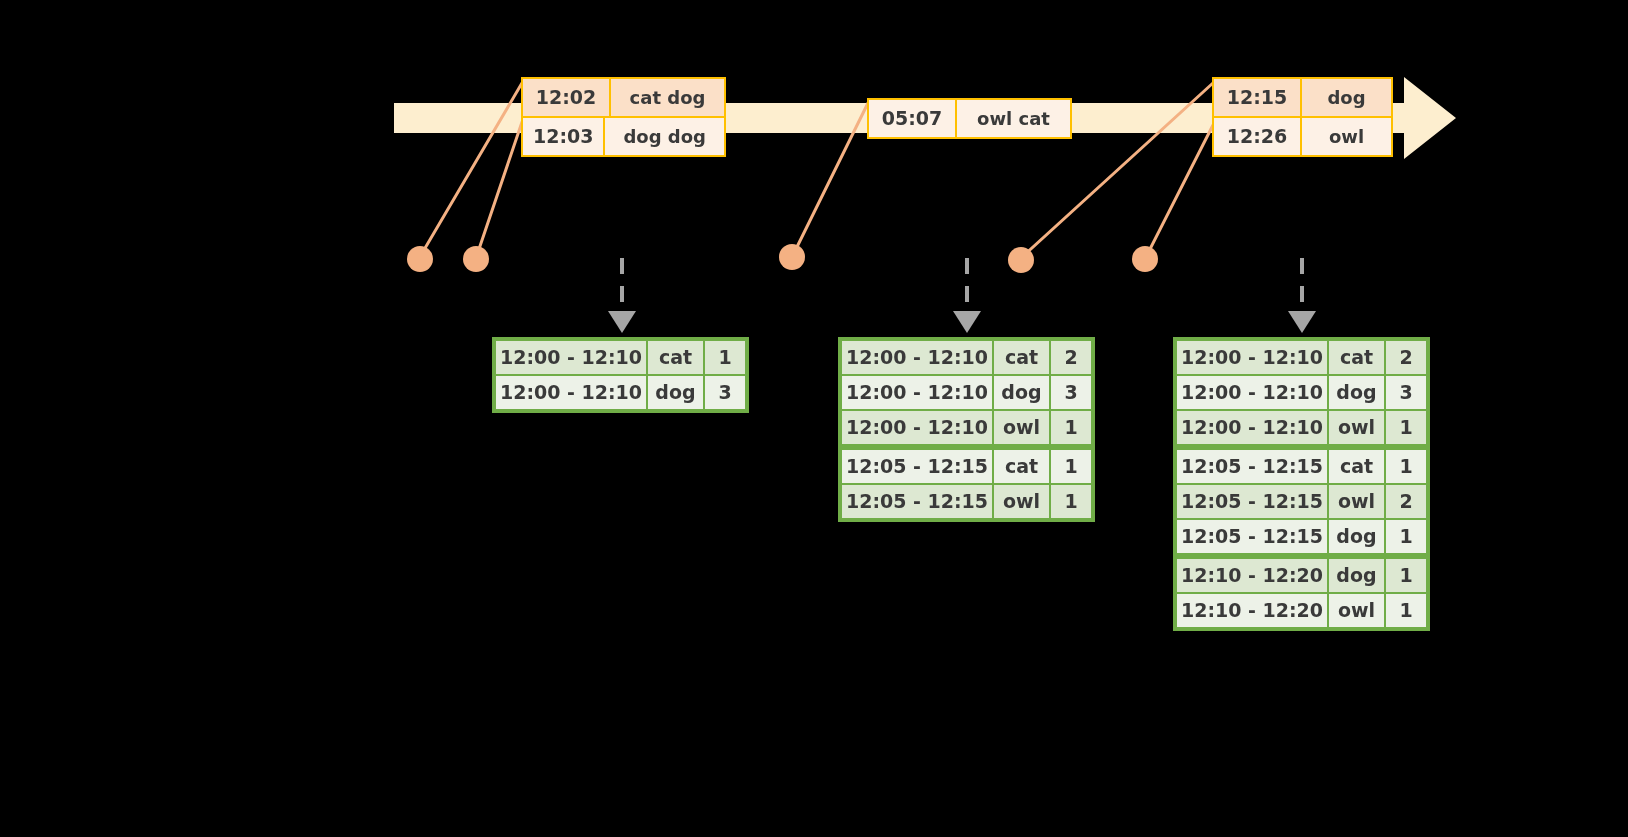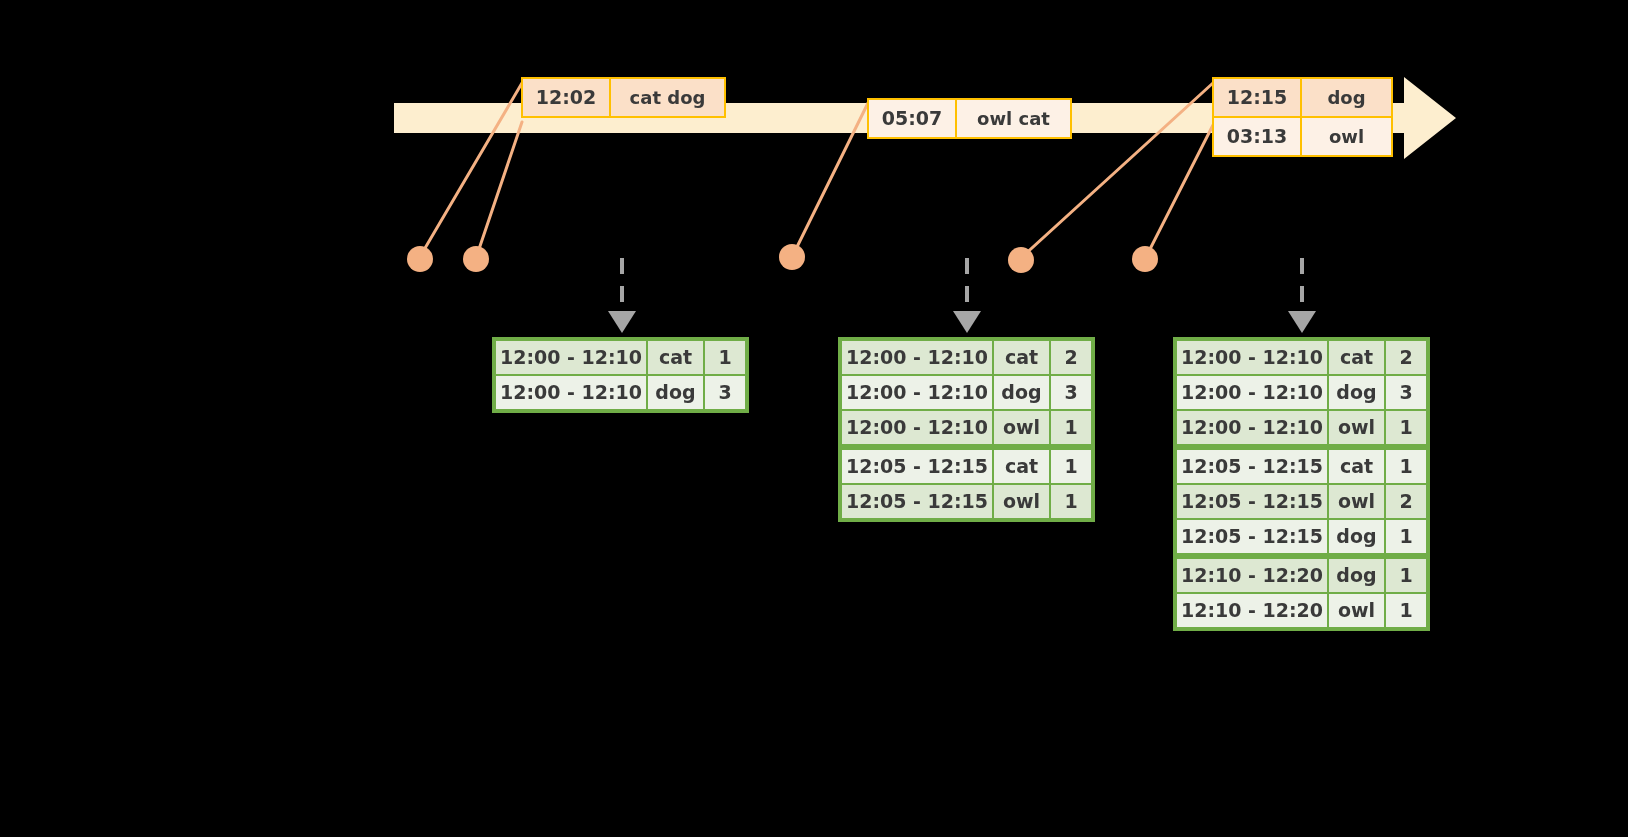--- a/index.html
+++ b/index.html
@@ -110,36 +110,40 @@
       <path d="M 953 296 L 981 296 L 967 318 Z"></path>
       <path d="M 1288 296 L 1316 296 L 1302 318 Z"></path>
     </g>
   </svg>
 
   <div class="event-box" style="left:521px;top:62px;width:205px;">
     <div class="event-row shade-a">
       <div class="ev-time">12:02</div>
       <div class="ev-words">cat dog</div>
     </div>
+    <div class="event-row shade-b">
+      <div class="ev-time">12:03</div>
+      <div class="ev-words">dog dog</div>
+    </div>
   </div>
 
   <div class="event-box" style="left:867px;top:83px;width:205px;">
     <div class="event-row shade-b">
       <div class="ev-time">05:07</div>
       <div class="ev-words">owl cat</div>
     </div>
   </div>
 
   <div class="event-box" style="left:1212px;top:62px;width:181px;">
     <div class="event-row shade-a">
       <div class="ev-time">12:15</div>
       <div class="ev-words">dog</div>
     </div>
     <div class="event-row shade-b">
-      <div class="ev-time">03:13</div>
+      <div class="ev-time">12:26</div>
       <div class="ev-words">owl</div>
     </div>
   </div>
 
   <div class="result-table" style="left:492px;top:322px;">
       <div class="res-row shade-a">
         <div class="cell c-window">12:00 - 12:10</div>
         <div class="cell c-word">cat</div>
         <div class="cell c-count">1</div>
       </div>

